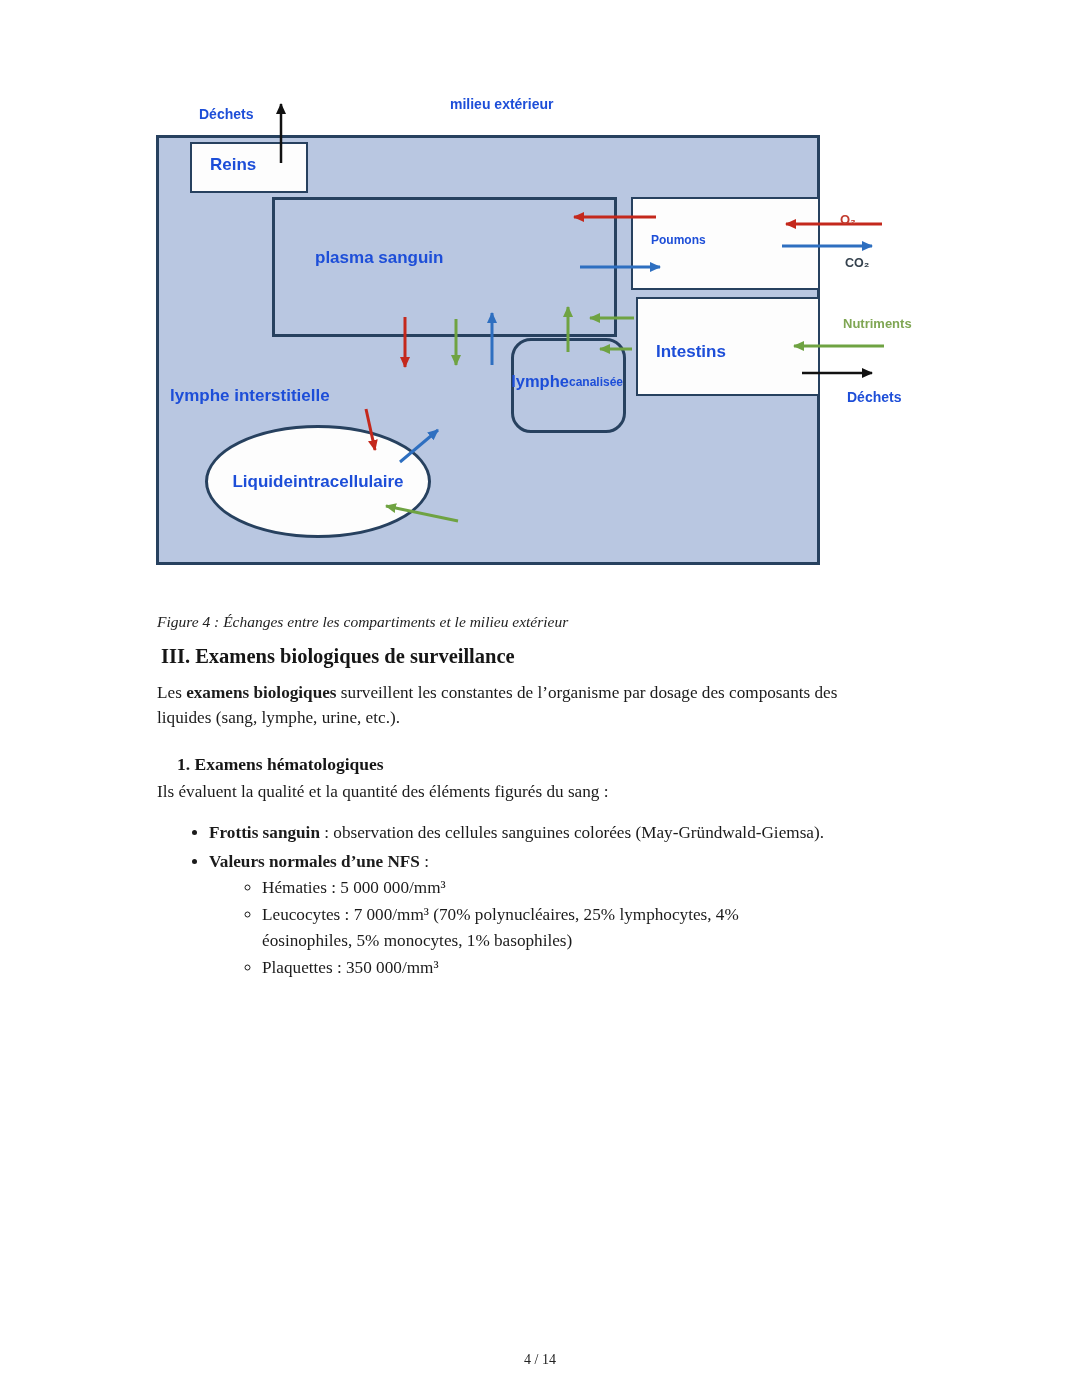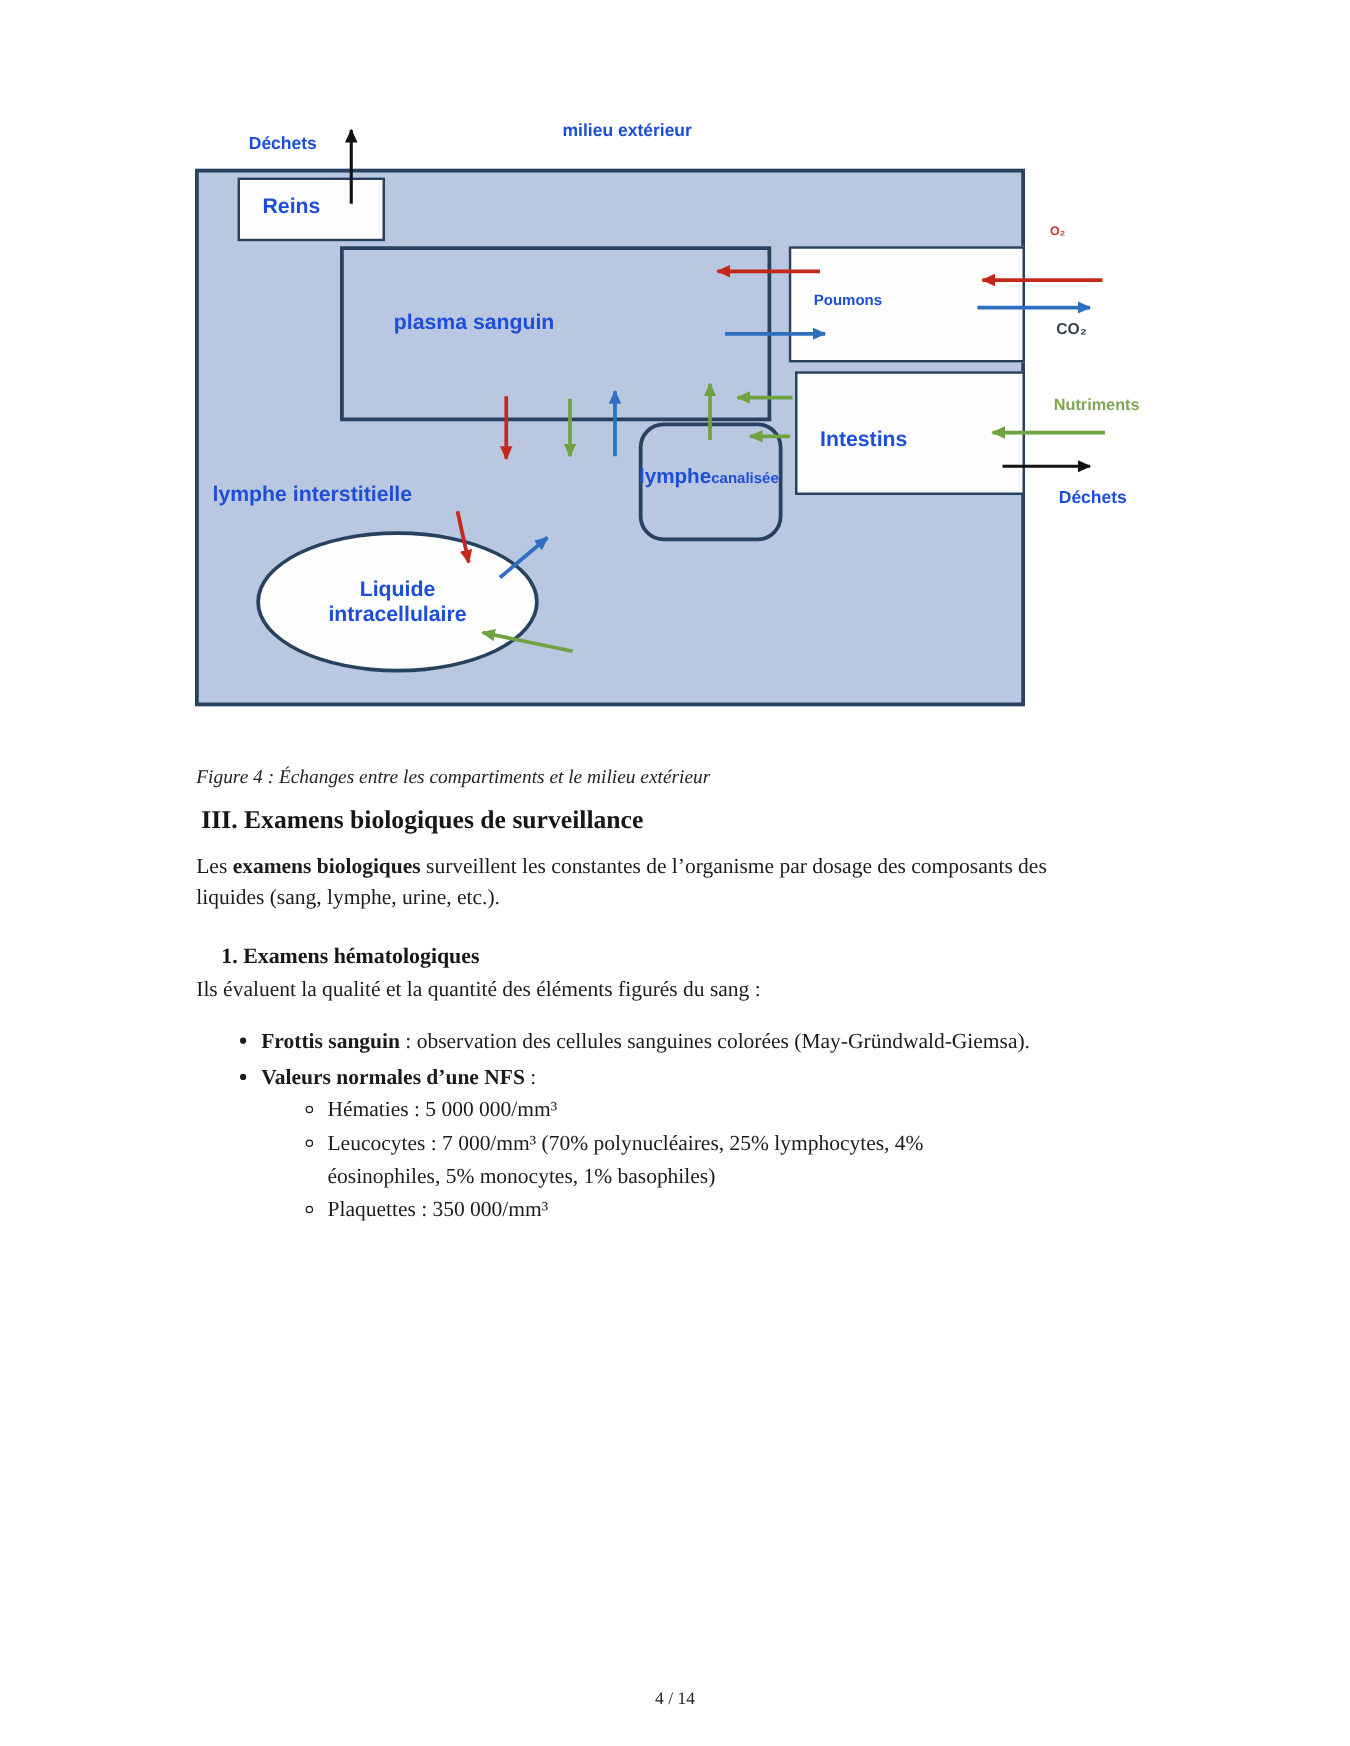--- a/index.html
+++ b/index.html
@@ -33,21 +33,21 @@
     position:absolute; box-sizing:border-box;
     left:511px; top:338px; width:115px; height:95px;
     border:3px solid #27415f; border-radius:20px; background:transparent;
     display:flex; flex-direction:row; justify-content:flex-end;
     align-items:center; padding-bottom:8px;
   }
   .ellipse {
     position:absolute; box-sizing:border-box;
     left:205px; top:425px; width:226px; height:113px;
     background:#fdfdfd; border:3px solid #27415f; border-radius:50%;
-    display:flex; flex-direction:column; justify-content:center; align-items:center;
+    display:flex; justify-content:center; align-items:center;
   }
   .arrows { position:absolute; left:0; top:0; pointer-events:none; }
 
   
   .caption {
     left:157px; top:613px; font-style:italic; font-size:15.5px; color:#222222;
   }
   .content { left:157px; top:645px; width:740px; }
   .h-section {
     font-size:20.5px; font-weight:bold; margin:0 0 12px 4px; color:#161616;
@@ -131,21 +131,21 @@
       <line x1="400" y1="462" x2="438" y2="430" stroke="#2e6fc0" stroke-width="3" marker-end="url(#ar-blue)"></line>
       <line x1="458" y1="521" x2="386" y2="506" stroke="#6fa342" stroke-width="3" marker-end="url(#ar-green)"></line>
     </svg>
 
     <span class="dlabel" style="left:199px; top:106px; font-size:14px;">Déchets</span>
     <span class="dlabel" style="left:450px; top:96px; font-size:14px;">milieu extérieur</span>
     <span class="dlabel" style="left:210px; top:155px; font-size:17px;">Reins</span>
     <span class="dlabel" style="left:315px; top:248px; font-size:17px;">plasma sanguin</span>
     <span class="dlabel" style="left:651px; top:233px; font-size:12px;">Poumons</span>
     <span class="dlabel" style="left:656px; top:342px; font-size:17px;">Intestins</span>
-    <span class="dlabel" style="left:840px; top:180px; font-size:10px; color:#c23b2e;">O₂</span>
+    <span class="dlabel" style="left:840px; top:212px; font-size:13px; color:#c23b2e;">O₂</span>
     <span class="dlabel" style="left:845px; top:256px; font-size:12.5px; color:#35424e;">CO₂</span>
     <span class="dlabel" style="left:843px; top:316px; font-size:13px; color:#7fa653; font-weight:600;">Nutriments</span>
     <span class="dlabel" style="left:847px; top:389px; font-size:14px;">Déchets</span>
     <span class="dlabel" style="left:170px; top:386px; font-size:17px;">lymphe interstitielle</span>
   </div>
 
   <div class="abs caption">Figure 4 : Échanges entre les compartiments et le milieu extérieur</div>
 
   <div class="abs content">
 

